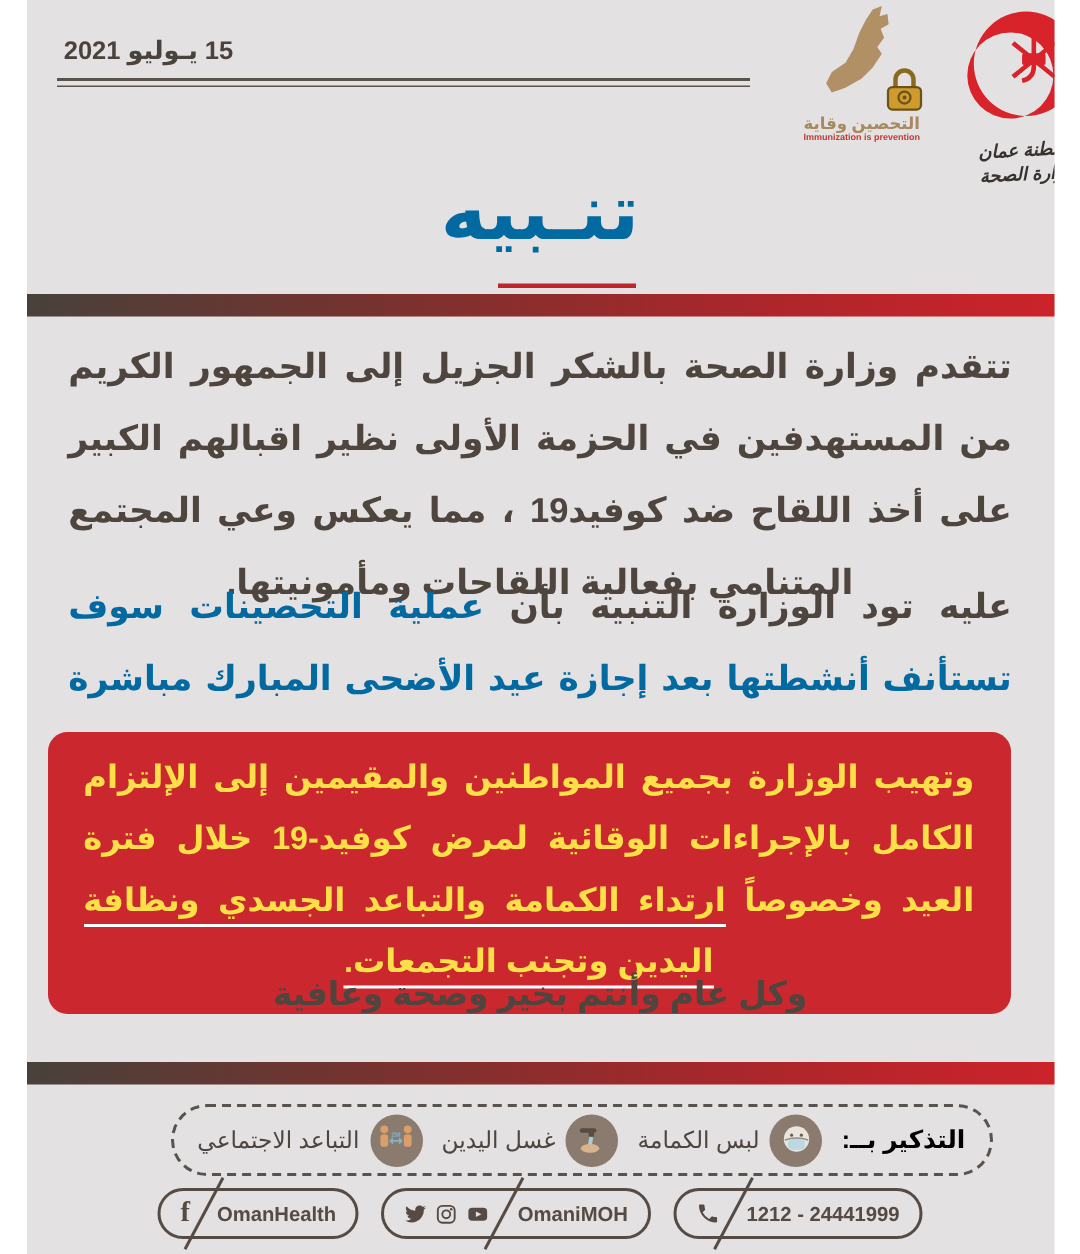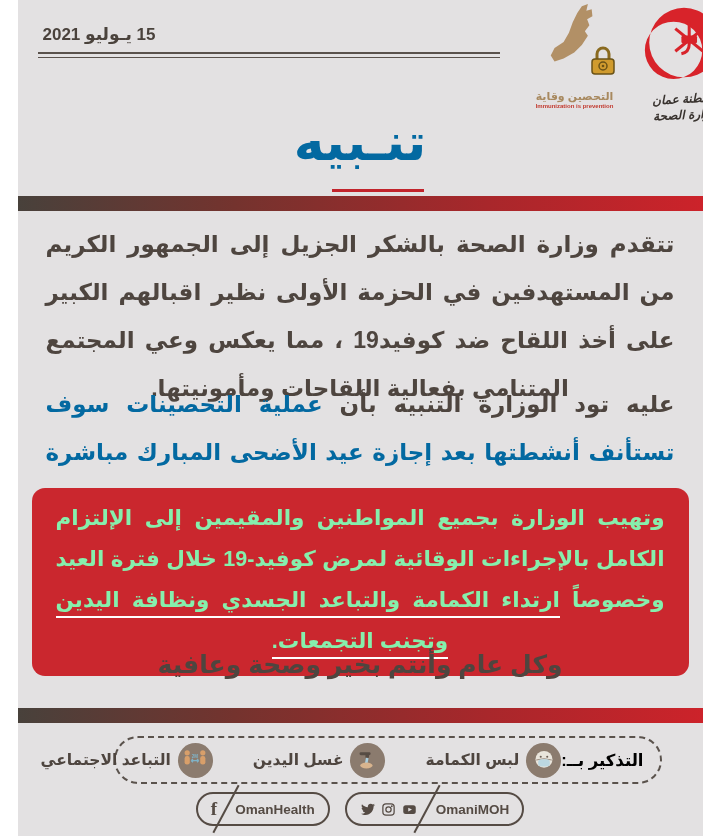--- a/index.html
+++ b/index.html
@@ -14,21 +14,21 @@
     direction:rtl; text-align:left;
     font-size:17px; font-weight:bold; color:#4a423c; white-space:nowrap;
   }
   .top-rule{
     position:absolute; top:52px; left:20px; width:462px; height:6px;
     border-top:2px solid #5a524c; border-bottom:1px solid #5a524c;
   }
   .imm-logo{ position:absolute; top:4px; left:498px; width:118px; text-align:center; }
   .imm-logo .map-wrap{ position:relative; width:70px; height:72px; margin:0 auto; }
   .imm-logo .lock{ position:absolute; right:-6px; bottom:-4px; }
-  .imm-caption-ar{ font-size:11px; font-weight:bold; color:#a8895f; direction:rtl; margin-top:14px; }
+  .imm-caption-ar{ font-size:11px; font-weight:bold; color:#a8895f; direction:rtl; margin-top:0; }
   .imm-caption-en{ font-size:6px; font-weight:bold; color:#c23a2f; }
   .moh-logo{ position:absolute; top:6px; left:616px; width:100px; text-align:center; }
   .moh-callig{ direction:rtl; color:#38322e; font-weight:bold; font-size:12px;
                line-height:14px; transform:rotate(-3deg); margin-top:2px; font-style:italic;}
   
   .title{
     position:absolute; top:112px; left:0; right:0; text-align:center;
     direction:rtl; font-size:52px; font-weight:bold; color:#0369a1;
   }
   .title-underline{
@@ -41,40 +41,40 @@
   .para{
     position:absolute; left:28px; right:28px; direction:rtl;
     text-align:justify; text-align-last:center;
     font-weight:bold; color:#4e453f; font-size:23px; line-height:48px;
   }
   .p1{ top:220px; }
   .p2{ top:380px; }
   .red-text{ color:#0369a1; }
   .u-red{ border-bottom:2px solid #c4232b; padding-bottom:5px; }
   .alert-box{
-    position:absolute; top:488px; left:14px; right:14px;
+    position:absolute; top:488px; left:14px; right:29px;
     background:#ca272e; border-radius:13px; padding:10px 24px 14px 24px;
     direction:rtl; text-align:justify; text-align-last:center;
-    color:#86efac; font-weight:bold; font-size:21.5px; line-height:41px;
+    color:#fde047; font-weight:bold; font-size:21.5px; line-height:41px;
   }
   .u-white{ border-bottom:2px solid #ffffff; padding-bottom:4px; }
   .closing{
     position:absolute; top:650px; left:0; right:0; text-align:center; direction:rtl;
-    font-size:25px; font-weight:bold; color:#4e453f;
+    font-size:22px; font-weight:bold; color:#4e453f;
   }
   
   .reminder{
     position:absolute; top:736px; left:96px; width:548px; height:48px;
     border:2px dashed #5a524c; border-radius:24px;
     direction:rtl; display:flex; align-items:center; justify-content:space-between;
     padding:0 16px;
   }
   .reminder-label{ color:#000000; font-weight:bold; font-size:16.5px; white-space:nowrap; }
   .reminder-item{ display:flex; align-items:center; gap:7px; }
-  .reminder-item .txt{ color:#4e453f; font-weight:bold; font-size:15.5px; white-space:nowrap;margin-left:40px; }
+  .reminder-item .txt{ color:#4e453f; font-weight:normal; font-size:15.5px; white-space:nowrap; }
   .circle-icon{ width:35px; height:35px; border-radius:50%; background:#8b7b6e;
     display:flex; align-items:center; justify-content:center; flex-shrink:0; }
   
   .footer{
     position:absolute; top:792px; left:0; right:0;
     display:flex; justify-content:center; gap:15px; align-items:center;
   }
   .pill{
     display:flex; align-items:center; height:34px; padding:0 13px;
     border:2px solid #554b44; border-radius:18px; color:#554b44;
@@ -215,15 +215,24 @@
               <rect x="2" y="5" width="20" height="14" rx="4" fill="#554b44"></rect>
               <polygon points="10,9 16,12 10,15" fill="#e3e1e2"></polygon>
             </svg>
         </span>
       </span>
       <span class="slash"></span>
       <span>OmaniMOH</span>
     </div>
 
 
+    <div class="pill ltr">
+      <span>
+        <svg width="16" height="16" viewBox="0 0 24 24">
+            <path fill="#554b44" d="M6.62 10.79a15.05 15.05 0 0 0 6.59 6.59l2.2-2.2a1 1 0 0 1 1.11-.27 11.36 11.36 0 0 0 3.57.57 1 1 0 0 1 1 1V20a1 1 0 0 1-1 1A17 17 0 0 1 3 4a1 1 0 0 1 1-1h3.5a1 1 0 0 1 1 1 11.36 11.36 0 0 0 .57 3.57 1 1 0 0 1-.27 1.11z"></path>
+          </svg>
+      </span>
+      <span class="slash"></span>
+      <span>1212 - 24441999</span>
+    </div>
 
   </div>
 </div>
 
 </body></html>

